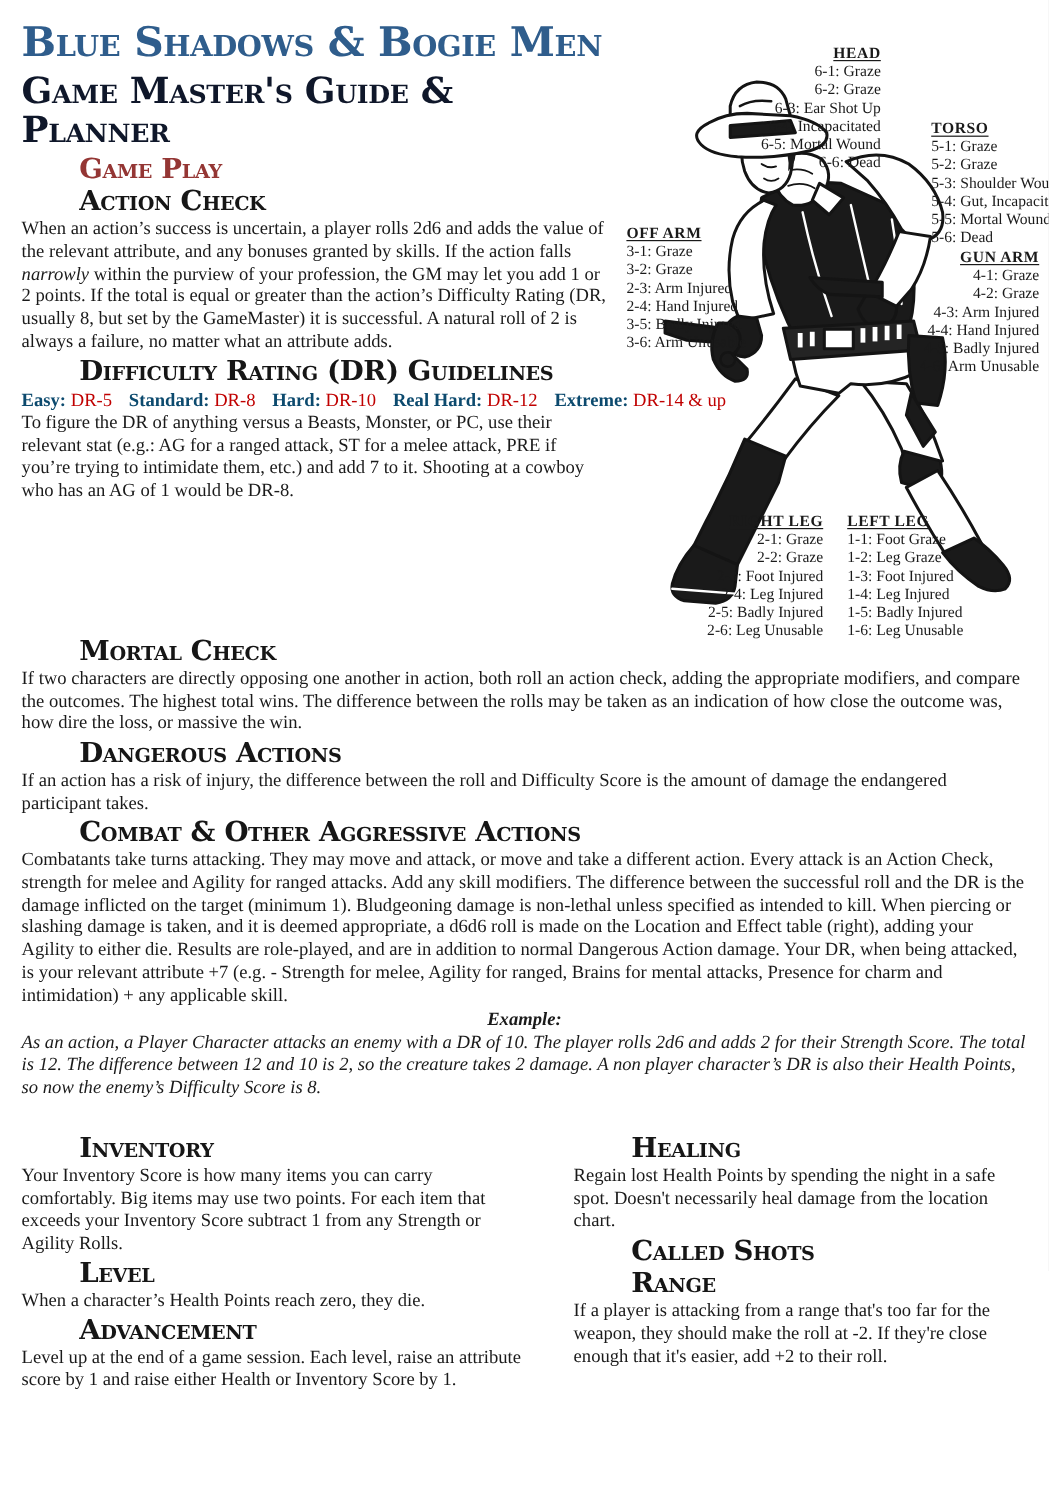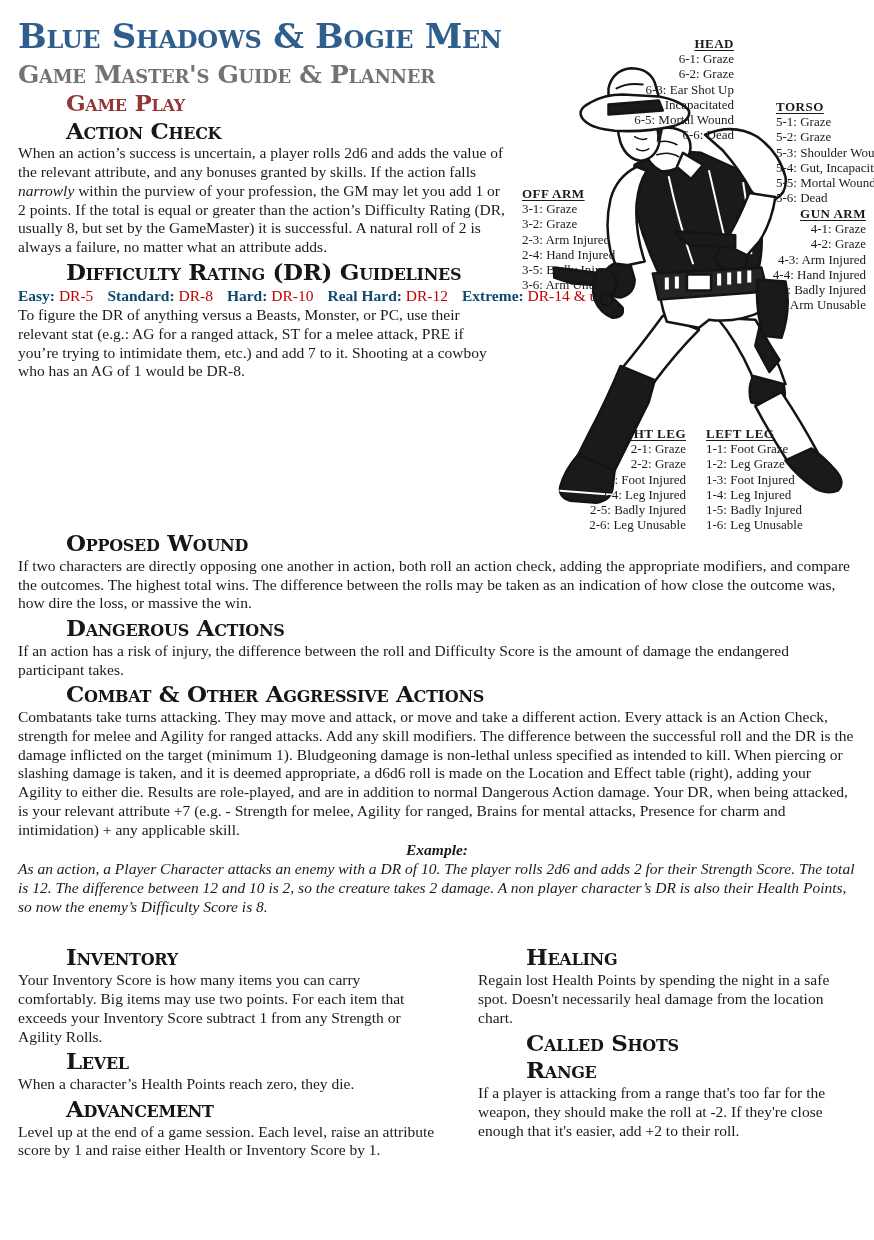--- a/index.html
+++ b/index.html
@@ -24,22 +24,22 @@
     margin:3px 0 1px 0;
     color:#161616;
   }
   .title{
     font-size:34px;
     line-height:1.2;
     color:#2F5D8C;
     margin:6px 0 0 0;
   }
   .subtitle{
-    font-size:25px;
-    color:#737373;
+    font-size:30px;
+    color:#0f172a;
     margin:4px 0 0 0;
   }
   .sec{font-size:23px;margin-left:48px;}
   .red{color:#943634;}
   
   p{
     margin:0 0 1px 0;
     font-size:15.5px;
     line-height:1.21;
   }
@@ -231,21 +231,21 @@
         <div>1-2: Leg Graze</div>
         <div>1-3: Foot Injured</div>
         <div>1-4: Leg Injured</div>
         <div>1-5: Badly Injured</div>
         <div>1-6: Leg Unusable</div>
       </div>
     </div>
   </div>
 
   <div class="full-region">
-    <div class="h sec">Opposed Wound</div>
+    <div class="h sec">Mortal Check</div>
     <p>If two characters are directly opposing one another in action, both roll an action check, adding the appropriate modifiers, and compare the outcomes. The highest total wins. The difference between the rolls may be taken as an indication of how close the outcome was, how dire the loss, or massive the win.</p>
 
     <div class="h sec">Dangerous Actions</div>
     <p>If an action has a risk of injury, the difference between the roll and Difficulty Score is the amount of damage the endangered participant takes.</p>
 
     <div class="h sec">Combat &amp; Other Aggressive Actions</div>
     <p>Combatants take turns attacking. They may move and attack, or move and take a different action. Every attack is an Action Check, strength for melee and Agility for ranged attacks. Add any skill modifiers. The difference between the successful roll and the DR is the damage inflicted on the target (minimum 1). Bludgeoning damage is non-lethal unless specified as intended to kill. When piercing or slashing damage is taken, and it is deemed appropriate, a d6d6 roll is made on the Location and Effect table (right), adding your Agility to either die. Results are role-played, and  are in addition to normal Dangerous Action damage. Your DR, when being attacked, is your relevant attribute +7 (e.g. - Strength for melee, Agility for ranged, Brains for mental attacks, Presence for charm and intimidation) + any applicable skill.</p>
 
     <p class="ex-label">Example:</p>
     <p class="ex-body">As an action, a Player Character attacks an enemy with a DR of 10. The player rolls 2d6 and adds 2 for their Strength Score. The total is 12. The difference between 12 and 10 is 2, so the creature takes 2 damage. A non player character’s DR is also their Health Points, so now the enemy’s Difficulty Score is 8.</p>

